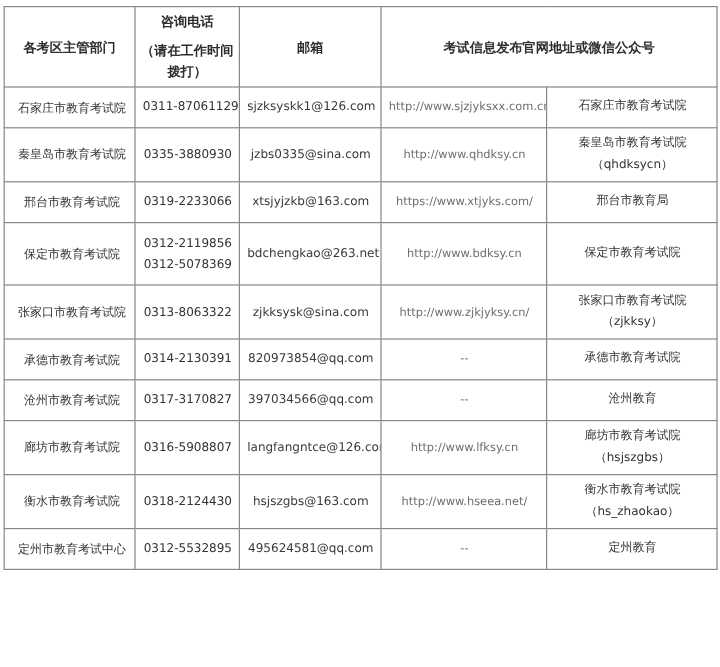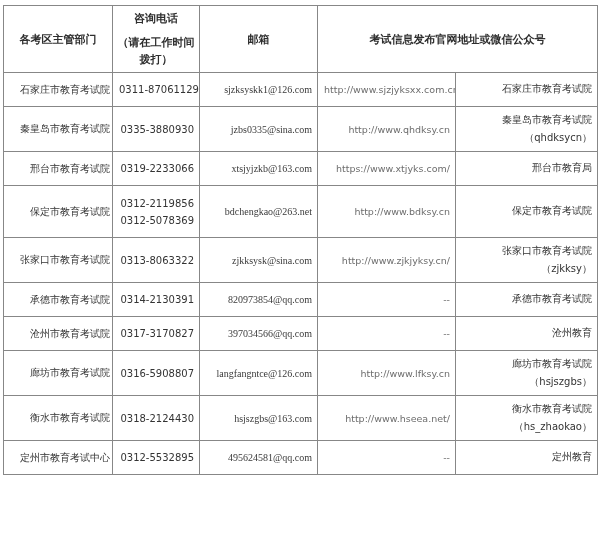--- a/index.html
+++ b/index.html
@@ -17,29 +17,29 @@
     vertical-align:middle;
     overflow:hidden;
   }
   th{
     font-size:11px;font-weight:bold;color:#2e2e2e;
     text-align:center;padding:4px 3px;line-height:1.55;
   }
   thead tr{height:67px;}
   td{
     font-size:10px;color:#333333;
-    text-align:right;padding:3px 5px 3px 6px;
+    text-align:center;padding:3px 5px 3px 6px;
     white-space:nowrap;
   }
   tr.r-single{height:34px;}
   tr.r-double{height:45px;}
   tr.r-phones{height:52px;}
   td.c-dept{padding-right:2px;}
   td.c-phone{font-size:10px;}
-  td.c-email{font-size:10px;color:#3a3a3a;font-family:Liberation Serif, serif;}
+  td.c-email{font-size:10px;color:#3a3a3a;}
   td.c-url{font-size:9.5px;color:#6d6d6d;}
   td.c-wechat{white-space:normal;line-height:1.45;}
   .phone-line + .phone-line{margin-top:6px;}
   .wechat-line + .wechat-line{margin-top:3px;}
   .hdr-phone-title{margin-bottom:8px;}
   .hdr-phone-note{line-height:1.5;}
 </style>
 </head>
 <body>
 

